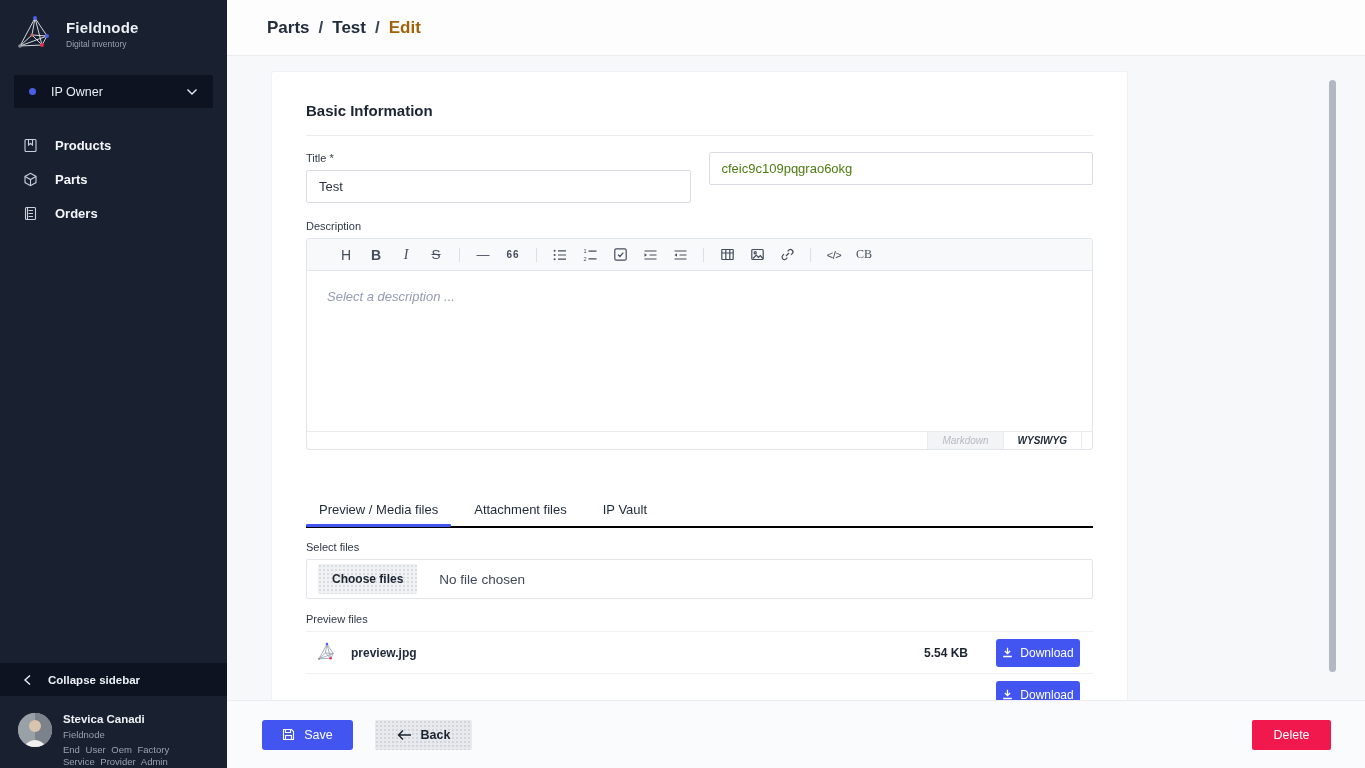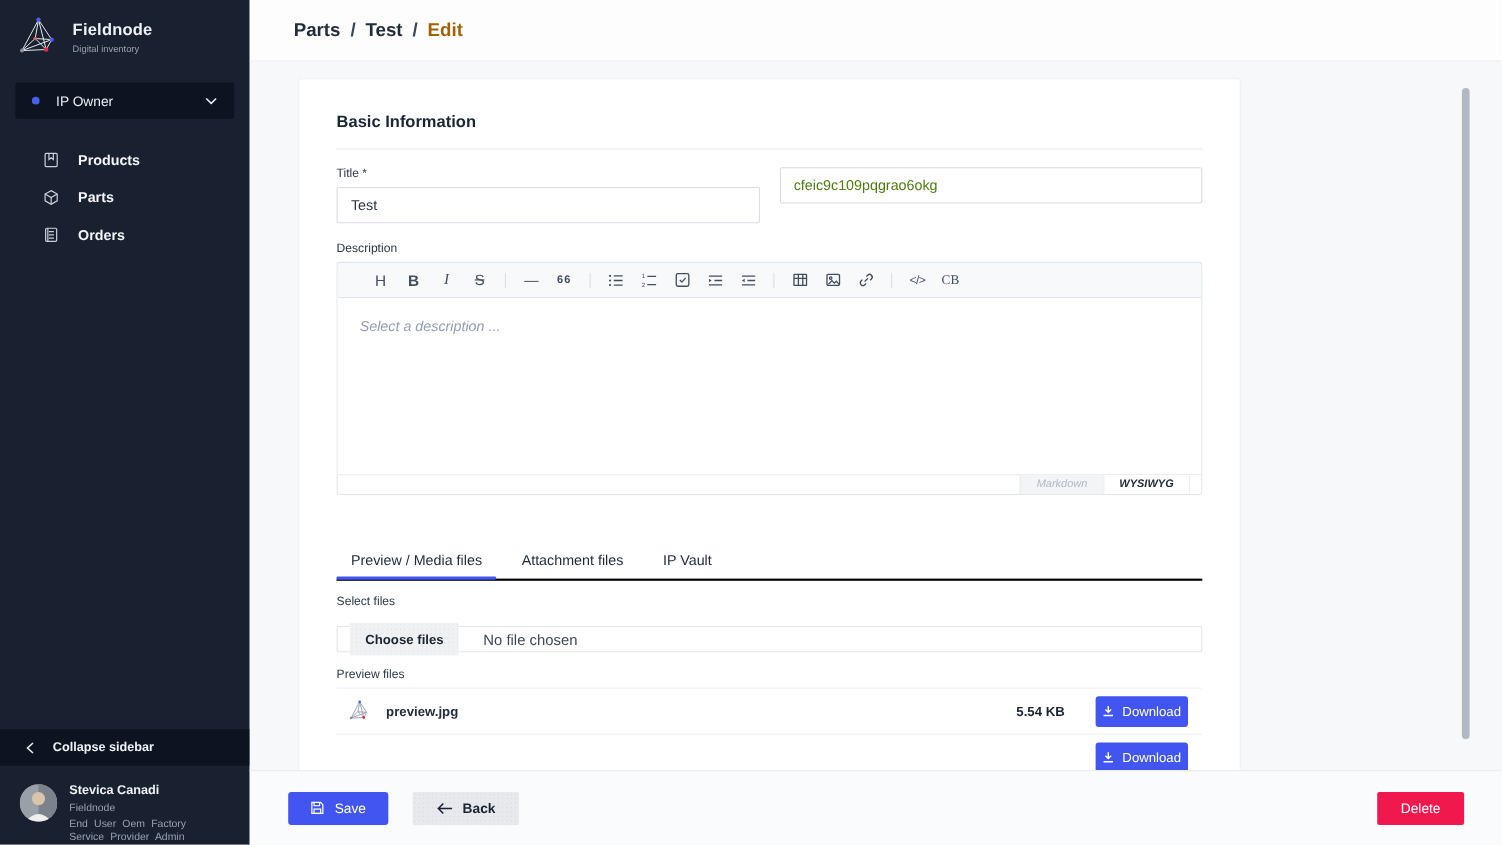--- a/index.html
+++ b/index.html
@@ -12,21 +12,21 @@
   .brand { display:flex; align-items:center; padding:14px 16px 10px 16px; }
   .brand-logo { width:40px; height:40px; flex-shrink:0; }
   .brand-text { margin-left:10px; }
   .brand-name { font-size:15px; font-weight:bold; letter-spacing:.2px; }
   .brand-tag { font-size:8.5px; color:#99a1b3; margin-top:3px; }
   .role-select { margin:11px 14px 0 14px; height:33px; background:#0d1320; border-radius:2px; display:flex; align-items:center; padding:0 15px; cursor:pointer; }
   .role-dot { width:7px; height:7px; border-radius:50%; background:#4a5ee8; }
   .role-label { font-size:12.5px; margin-left:15px; color:#e9edf4; }
   .role-caret { margin-left:auto; display:flex; }
   .nav { margin-top:20px; }
-  .nav-item { display:flex; align-items:center; height:34px; padding:0 38px; cursor:pointer; }
+  .nav-item { display:flex; align-items:center; height:34px; padding:0 22px; cursor:pointer; }
   .nav-icon { width:16px; display:flex; justify-content:center; }
   .nav-label { margin-left:17px; font-size:13px; font-weight:bold; color:#f4f6fa; }
   .sidebar-spacer { flex:1; }
   .collapse-bar { height:33px; background:#0d1320; display:flex; align-items:center; padding:0 23px; cursor:pointer; }
   .collapse-label { font-size:11.5px; font-weight:bold; margin-left:16px;text-align:center; }
   .profile { display:flex; padding:17px 18px 0 18px; }
   .avatar { width:34px; height:34px; border-radius:50%; overflow:hidden; flex-shrink:0; background:#8d949c; }
   .profile-text { margin-left:11px; }
   .profile-name { font-size:11.5px; font-weight:bold; color:#eef1f6; }
   .profile-org { font-size:9.5px; color:#99a1b3; margin-top:4px; }
@@ -68,21 +68,21 @@
   .mode-tab { font-size:10px; font-style:italic; padding:0 14px; display:flex; align-items:center; border-left:1px solid #e9ebef; cursor:pointer; }
   .mode-tab.inactive { background:#f3f4f6; color:#b3b9c5; }
   .mode-tab.active { background:#fff; color:#232c3b; font-weight:bold; }
   .editor-corner { width:11px; border-left:1px solid #e9ebef; border-radius:0 0 3px 0; background:#fff; }
 
   .file-tabs { display:flex; margin-top:43px; border-bottom:2px solid #000000; }
   .file-tab { padding:0 13px; height:33px; display:flex; align-items:center; font-size:13px; color:#1f2937; margin-right:10px; cursor:pointer; position:relative; }
   .file-tab.active::after { content:""; position:absolute; left:0; right:0; bottom:-1px; height:3px; background:#4255f0; border-radius:1px; }
 
   .select-label { font-size:11px; color:#2f3847; margin-top:13px; }
-  .file-pick { margin-top:16px; height:24px; border:1px solid #e2e5ea; border-radius:2px; display:flex; align-items:center; padding-left:11px; }
+  .file-pick { margin-top:6px; height:40px; border:1px solid #e2e5ea; border-radius:2px; display:flex; align-items:center; padding-left:11px; }
   .choose-btn { background:#eff1f3; background-image:radial-gradient(#d8dbe1 .7px, transparent .8px); background-size:4px 4px; border:none; border-radius:2px; padding:8px 14px; font-size:12px; font-weight:bold; color:#1c2430; font-family:inherit; cursor:pointer; }
   .no-file { margin-left:22px; font-size:13.5px; color:#3f4856; }
 
   .preview-label { font-size:11px; color:#2f3847; margin-top:14px; }
   .file-list { margin-top:6px; border-top:1px solid #f0f1f4; }
   .file-row { height:42px; display:flex; align-items:center; padding:0 13px 0 11px; border-bottom:1px solid #f0f1f4; }
   .file-thumb { width:21px; height:21px; flex-shrink:0; }
   .file-name { margin-left:13px; font-size:12px; font-weight:bold; color:#232c3b; }
   .file-size { margin-left:auto; font-size:12px; font-weight:bold; color:#1c2430; }
   .download-btn { margin-left:28px; width:84px; height:28px; background:#4255f0; color:#fff; border:none; border-radius:3px; font-size:12px; font-family:inherit; display:flex; align-items:center; justify-content:center; gap:7px; cursor:pointer; }

